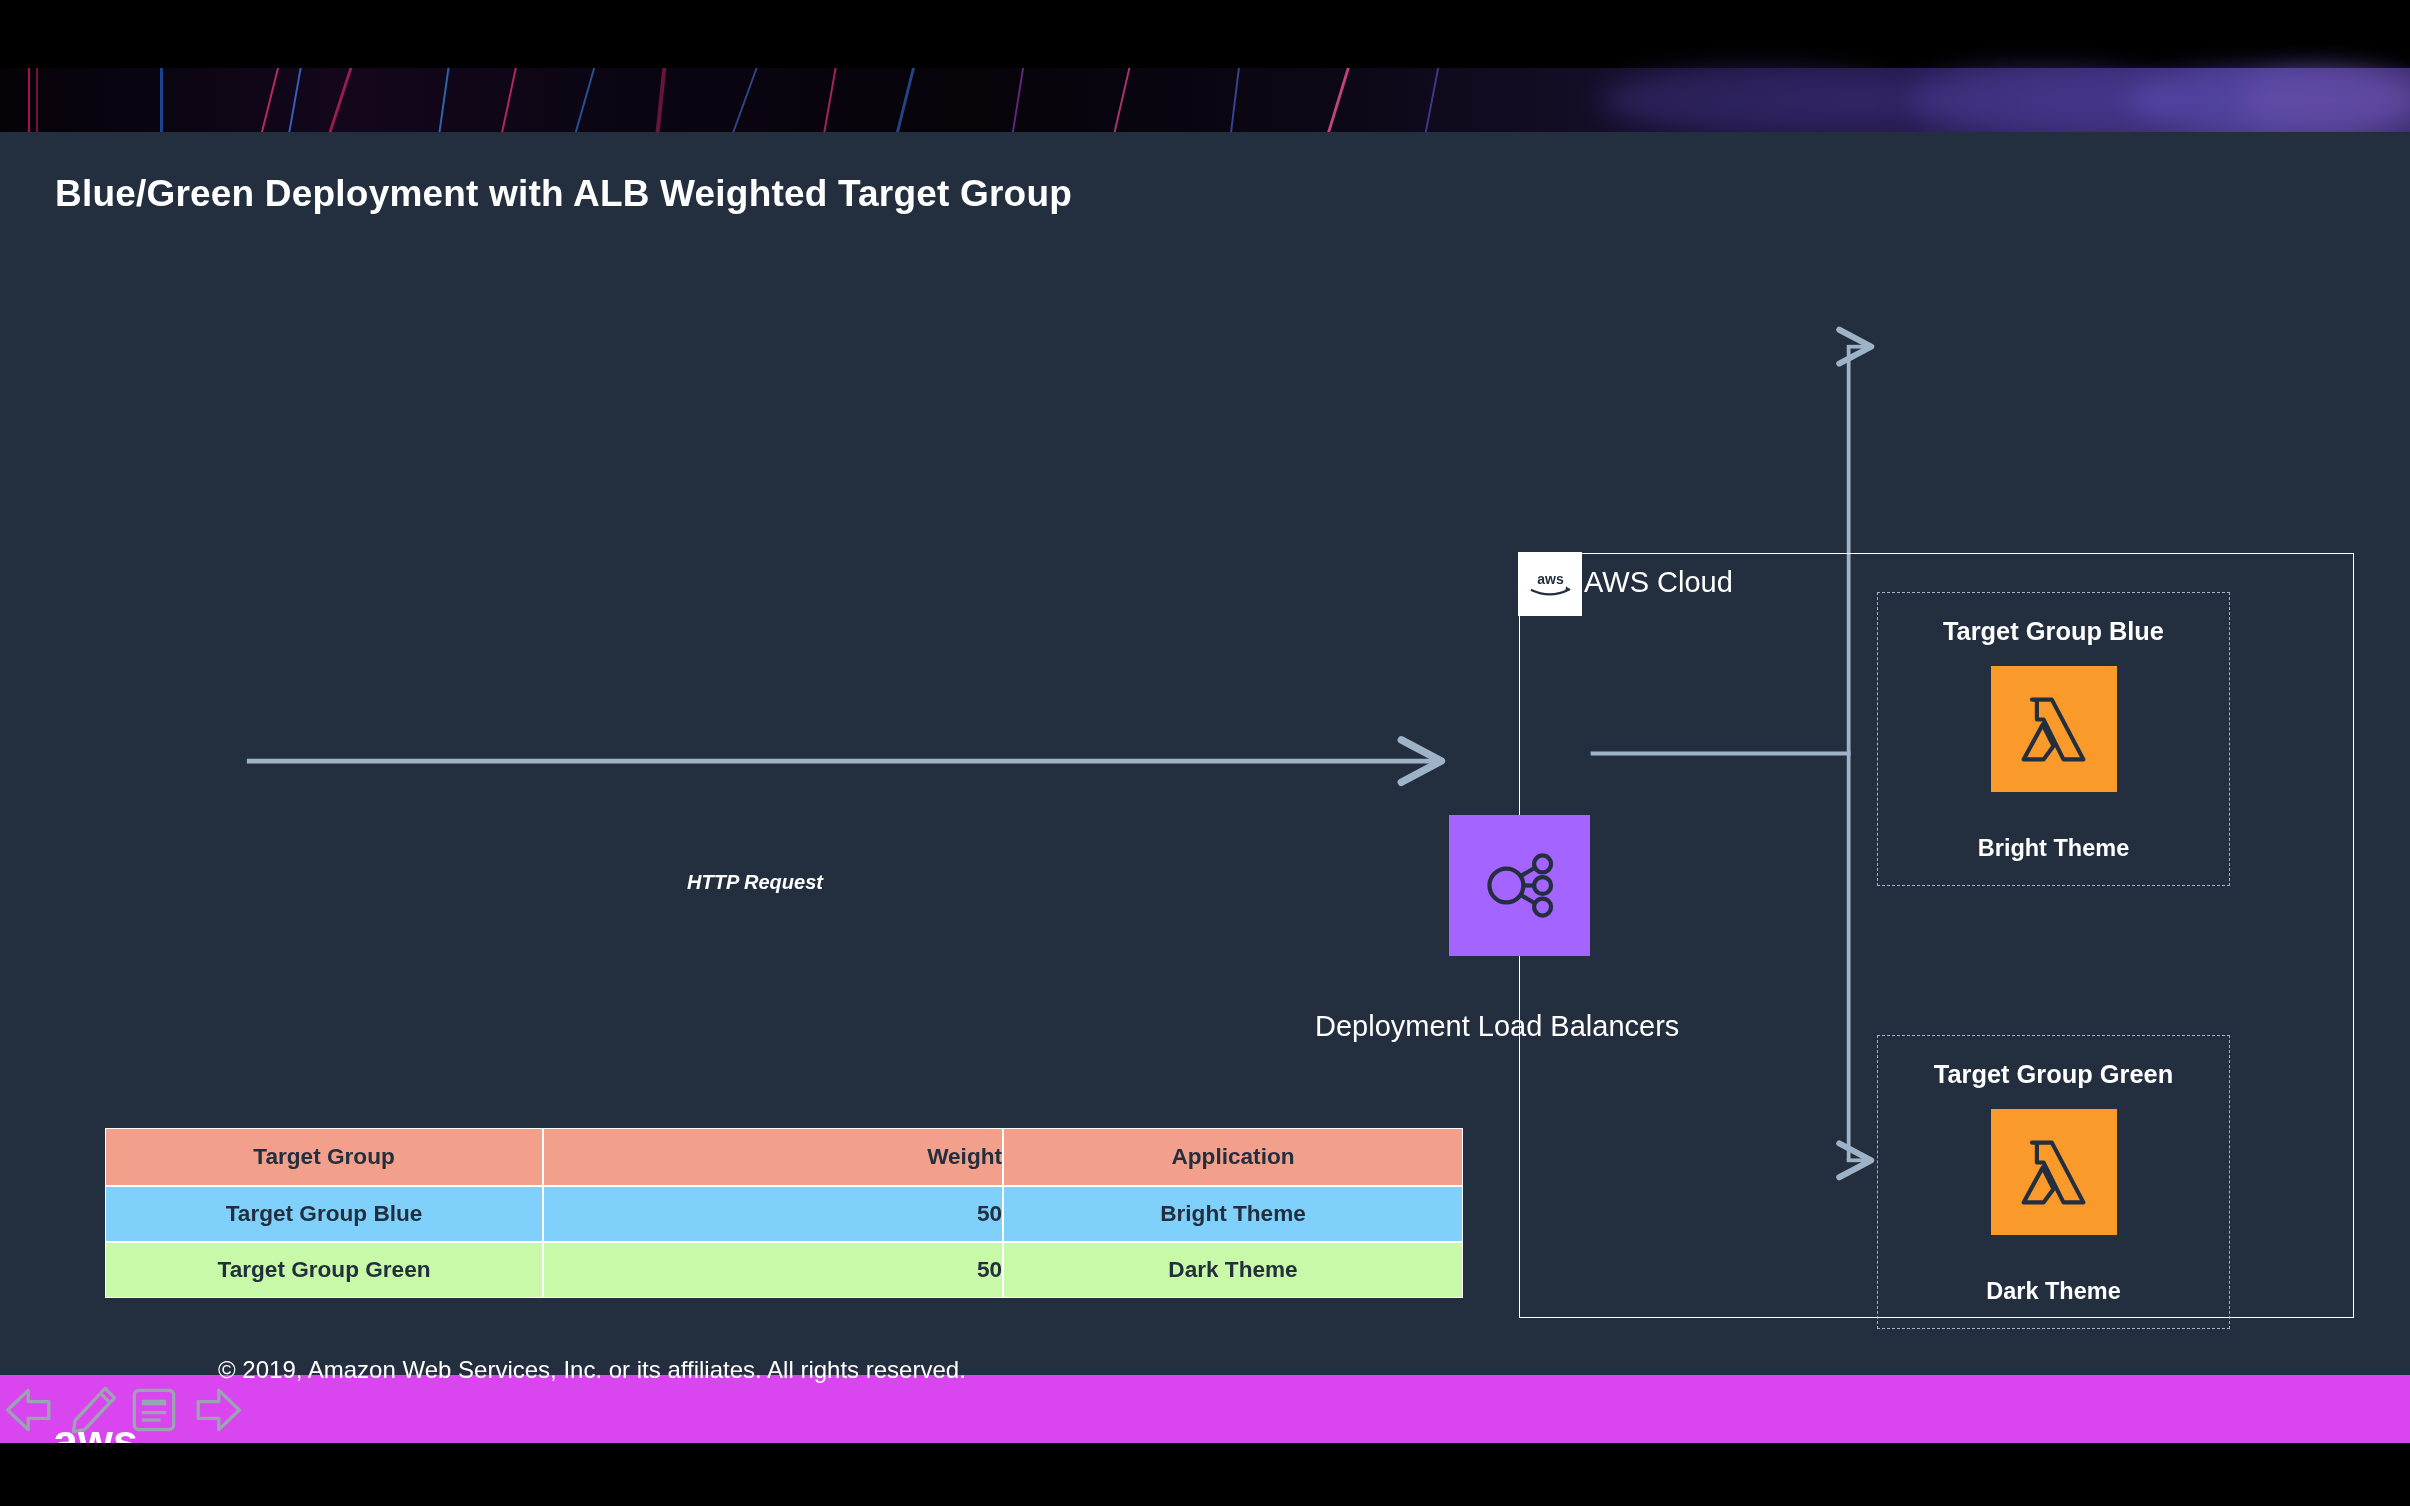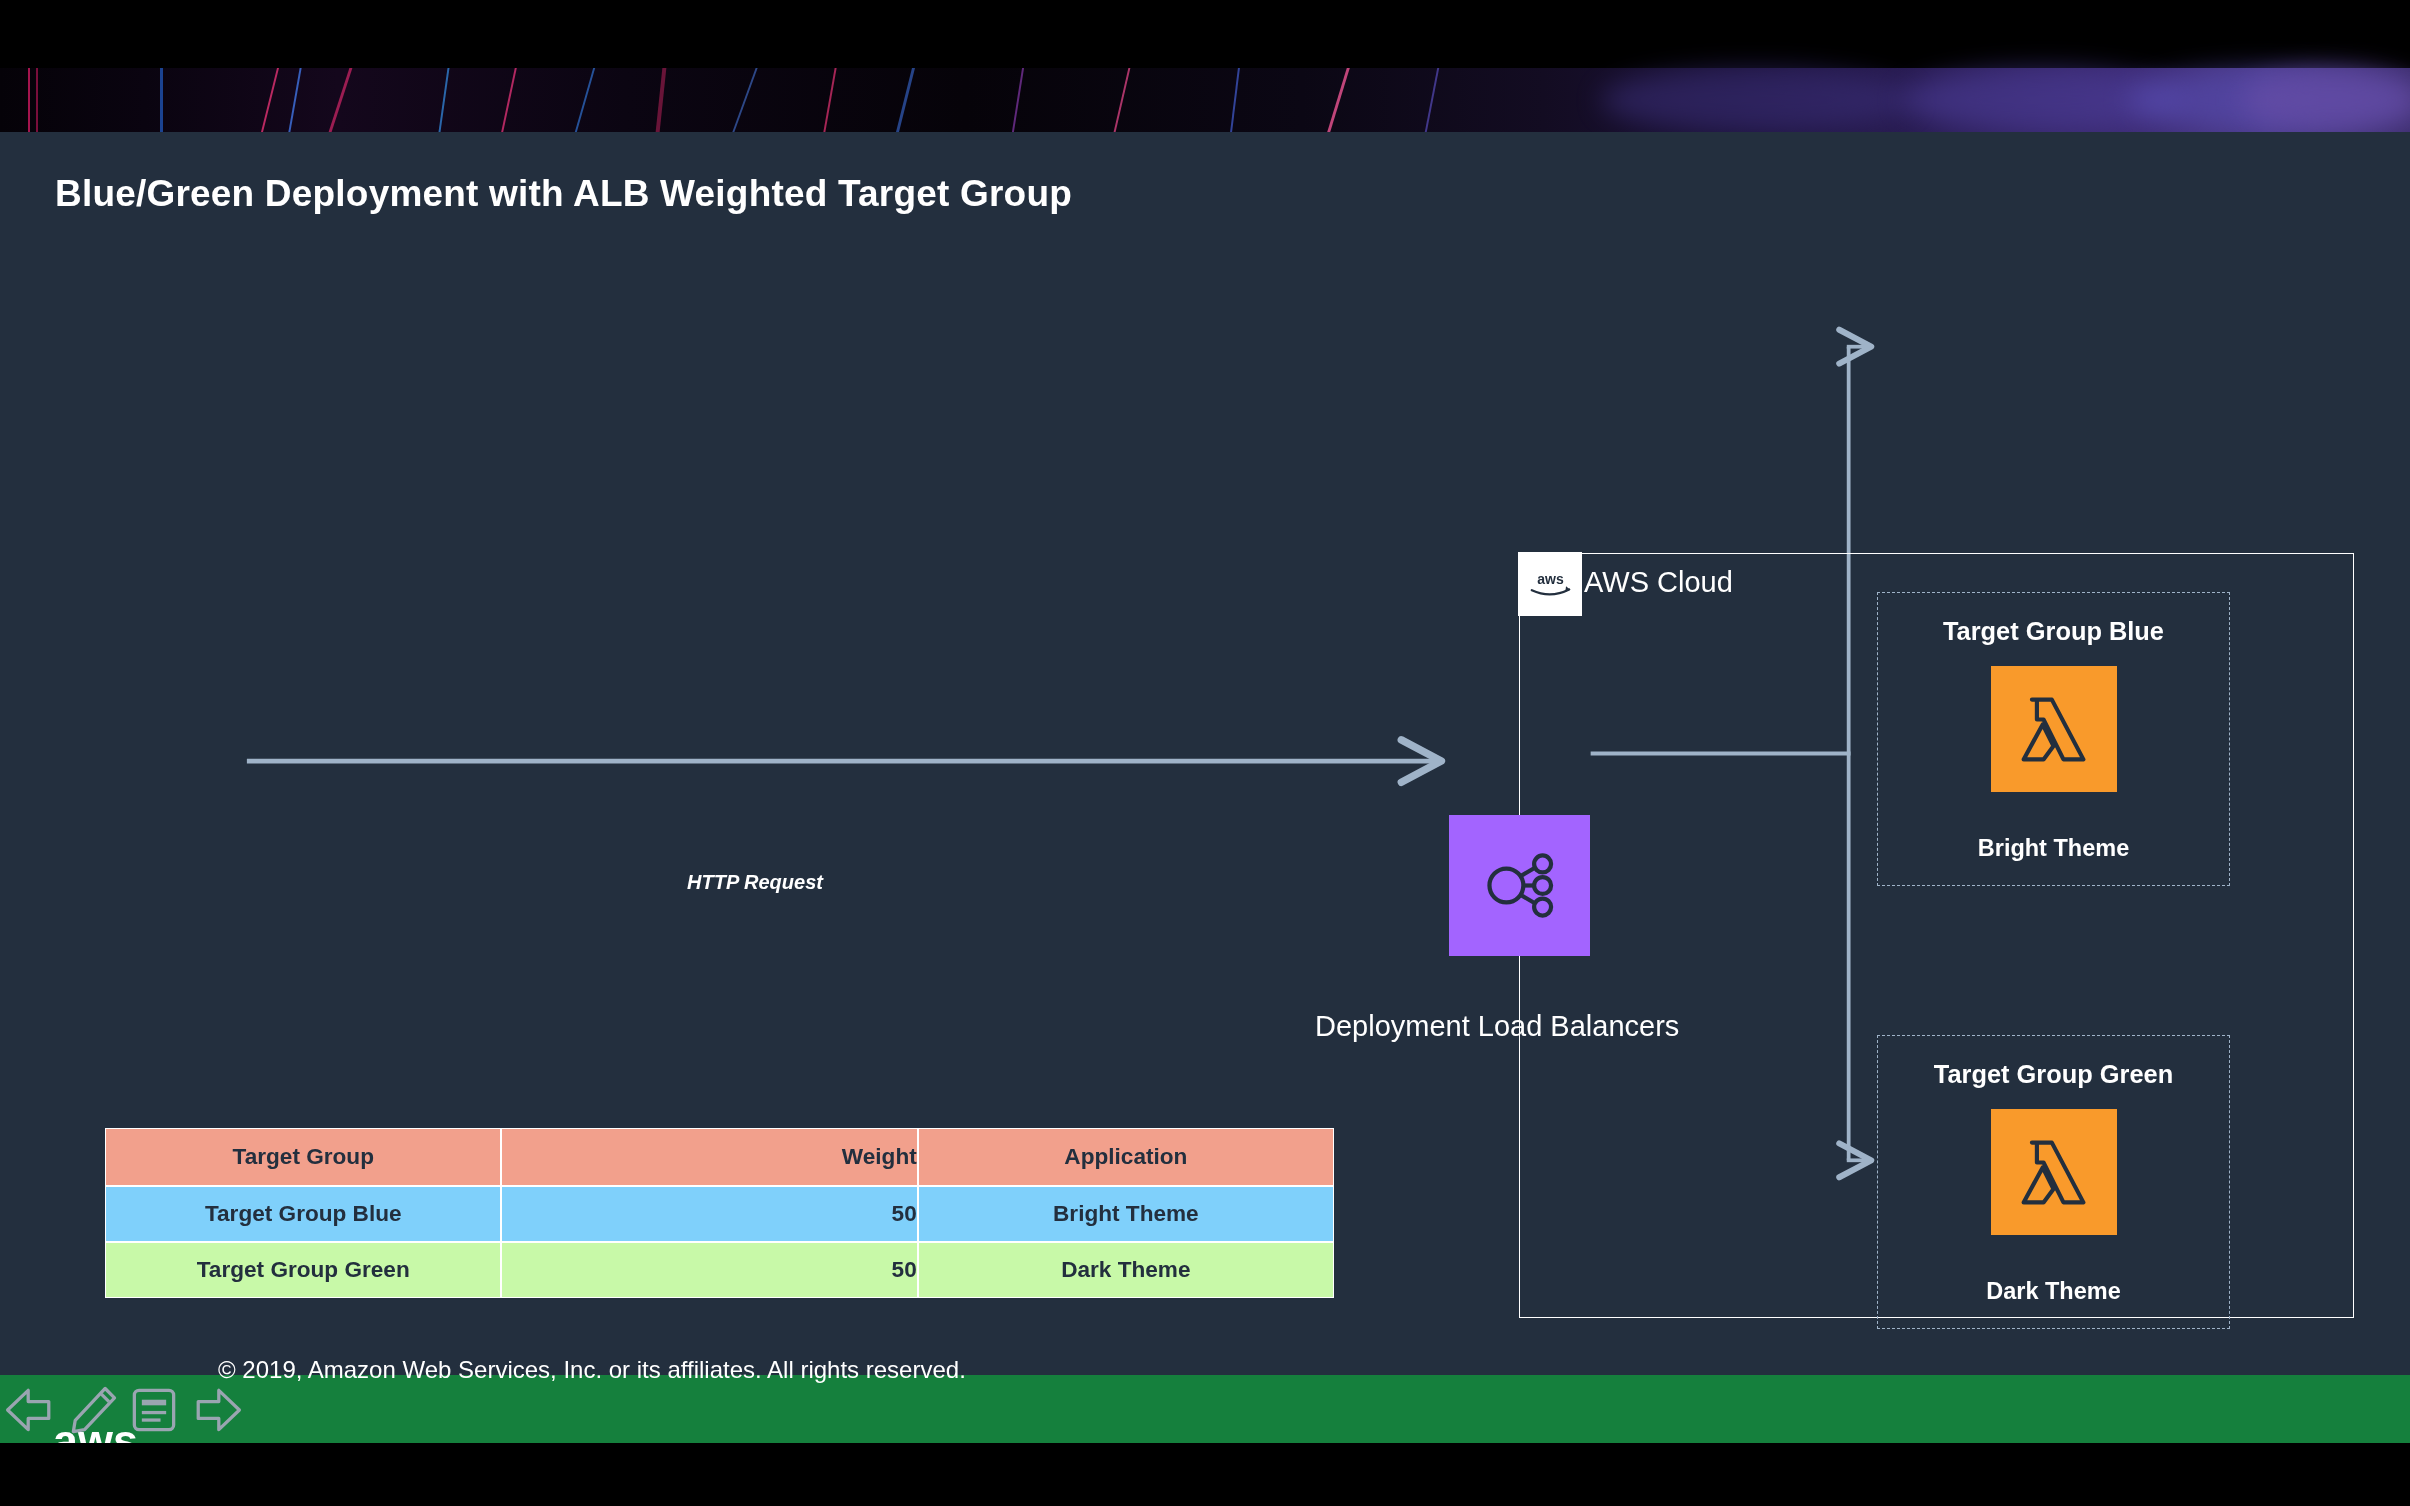--- a/index.html
+++ b/index.html
@@ -5,21 +5,21 @@
   * { margin:0; padding:0; box-sizing:border-box; }
   html,body {
     width:2411px; height:1507px;
     background:#000;
     font-family:"Liberation Sans", sans-serif;
     overflow:hidden;
   }
   #slide-root {
     position:relative;
     width:2411px; height:1507px;
-    background:#15803d;
+    background:#d946ef;
     padding-left:20px;
   }
 
   
   #banner {
     position:absolute; left:0; top:0; width:2411px; height:132px;
     overflow:hidden; background:#000;
   }
   #banner .band {
     position:absolute; left:0; top:68px; width:2411px; height:64px;
@@ -119,21 +119,21 @@
   
   #connectors {
     position:absolute; left:0; top:0; width:2411px; height:1243px;
     pointer-events:none;
   }
 
   
   #weights-table {
     position:absolute; left:105px; top:996px;
     border-collapse:separate; border-spacing:0;
-    width:1229px;
+    width:1358px;
   }
   #weights-table td {
     text-align:center; vertical-align:middle;
     font-size:22.6px; font-weight:bold; color:#232F3E;
     border:0.9px solid #FFFFFF;
   }
   #weights-table tr.hdr td { background:#F2A08C; height:58px; }
   #weights-table tr.r-blue  td { background:#7FD0FB; height:56px; }
   #weights-table tr.r-green td { background:#C8F9A8; height:56px; }
   #weights-table td.c0 { width:381px; }

